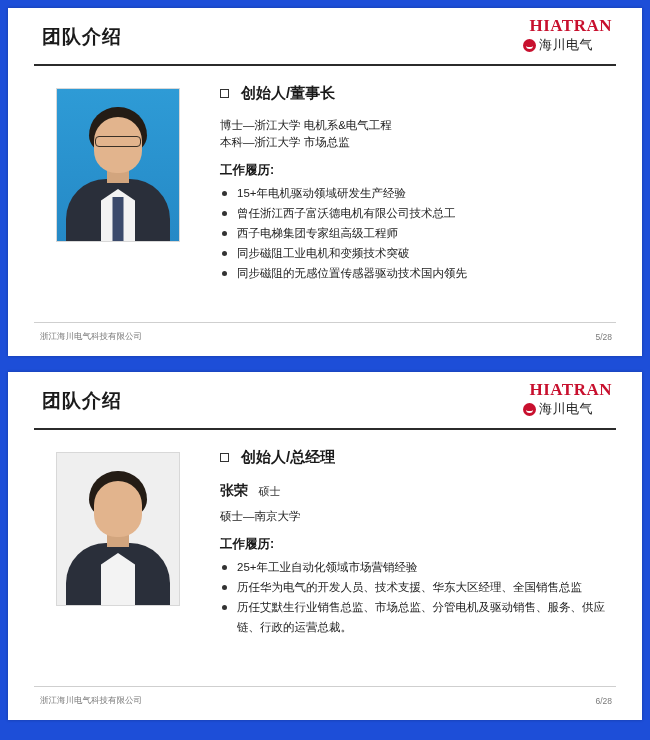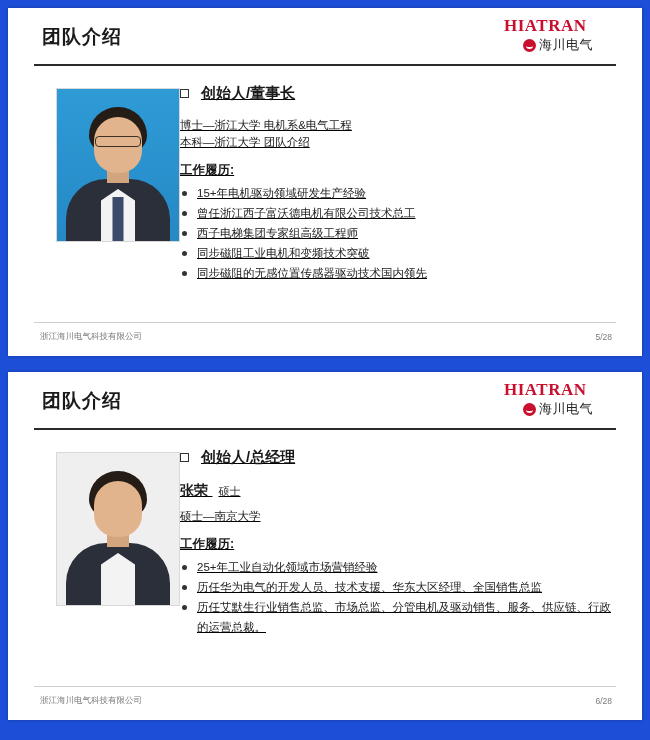--- a/index.html
+++ b/index.html
@@ -39,21 +39,21 @@
     top: 16px;
     font-size: 19px;
     font-weight: bold;
     color: #1a1a1a;
     letter-spacing: 1px;
   }
   .logo {
     position: absolute;
     right: 4px;
     top: 8px;
-    text-align: left;
+    text-align: right;
     width: 108px;
   }
   .logo-main {
     font-size: 17px;
     font-weight: bold;
     color: #c8102e;
     letter-spacing: 0.5px;
     line-height: 19px;
     font-family: "Liberation Serif", serif;
   }
@@ -175,22 +175,22 @@
     left: 50%;
     transform: translateX(-50%);
     bottom: 0;
     width: 11px;
     height: 44px;
     background: #3b4a6b;
   }
 
   .info {
     flex: 1;
+    margin-left: 40px;
     padding-top: 0px;
-    text-decoration: underline;
   }
   .role-line {
     display: flex;
     align-items: center;
     font-size: 15px;
     font-weight: bold;
     color: #1a1a1a;
     margin-bottom: 14px;
   }
   .role-sq {
@@ -294,21 +294,21 @@
         <div class="p-face"></div>
         <div class="p-glasses"></div>
       </div>
 
       <div class="info">
         <div class="role-line">
           <span class="role-sq"></span>
           <span>创始人/董事长</span>
         </div>
         <div class="edu-item">博士—浙江大学 电机系&amp;电气工程</div>
-        <div class="edu-item">本科—浙江大学 团队介绍</div>
+        <div class="edu-item">本科—浙江大学 市场总监</div>
 
         <div class="section-title">工作履历:</div>
         <ul class="exp">
           <li>15+年电机驱动领域研发生产经验</li>
           <li>曾任浙江西子富沃德电机有限公司技术总工</li>
           <li>西子电梯集团专家组高级工程师</li>
           <li>同步磁阻工业电机和变频技术突破</li>
           <li>同步磁阻的无感位置传感器驱动技术国内领先</li>
         </ul>
       </div>

